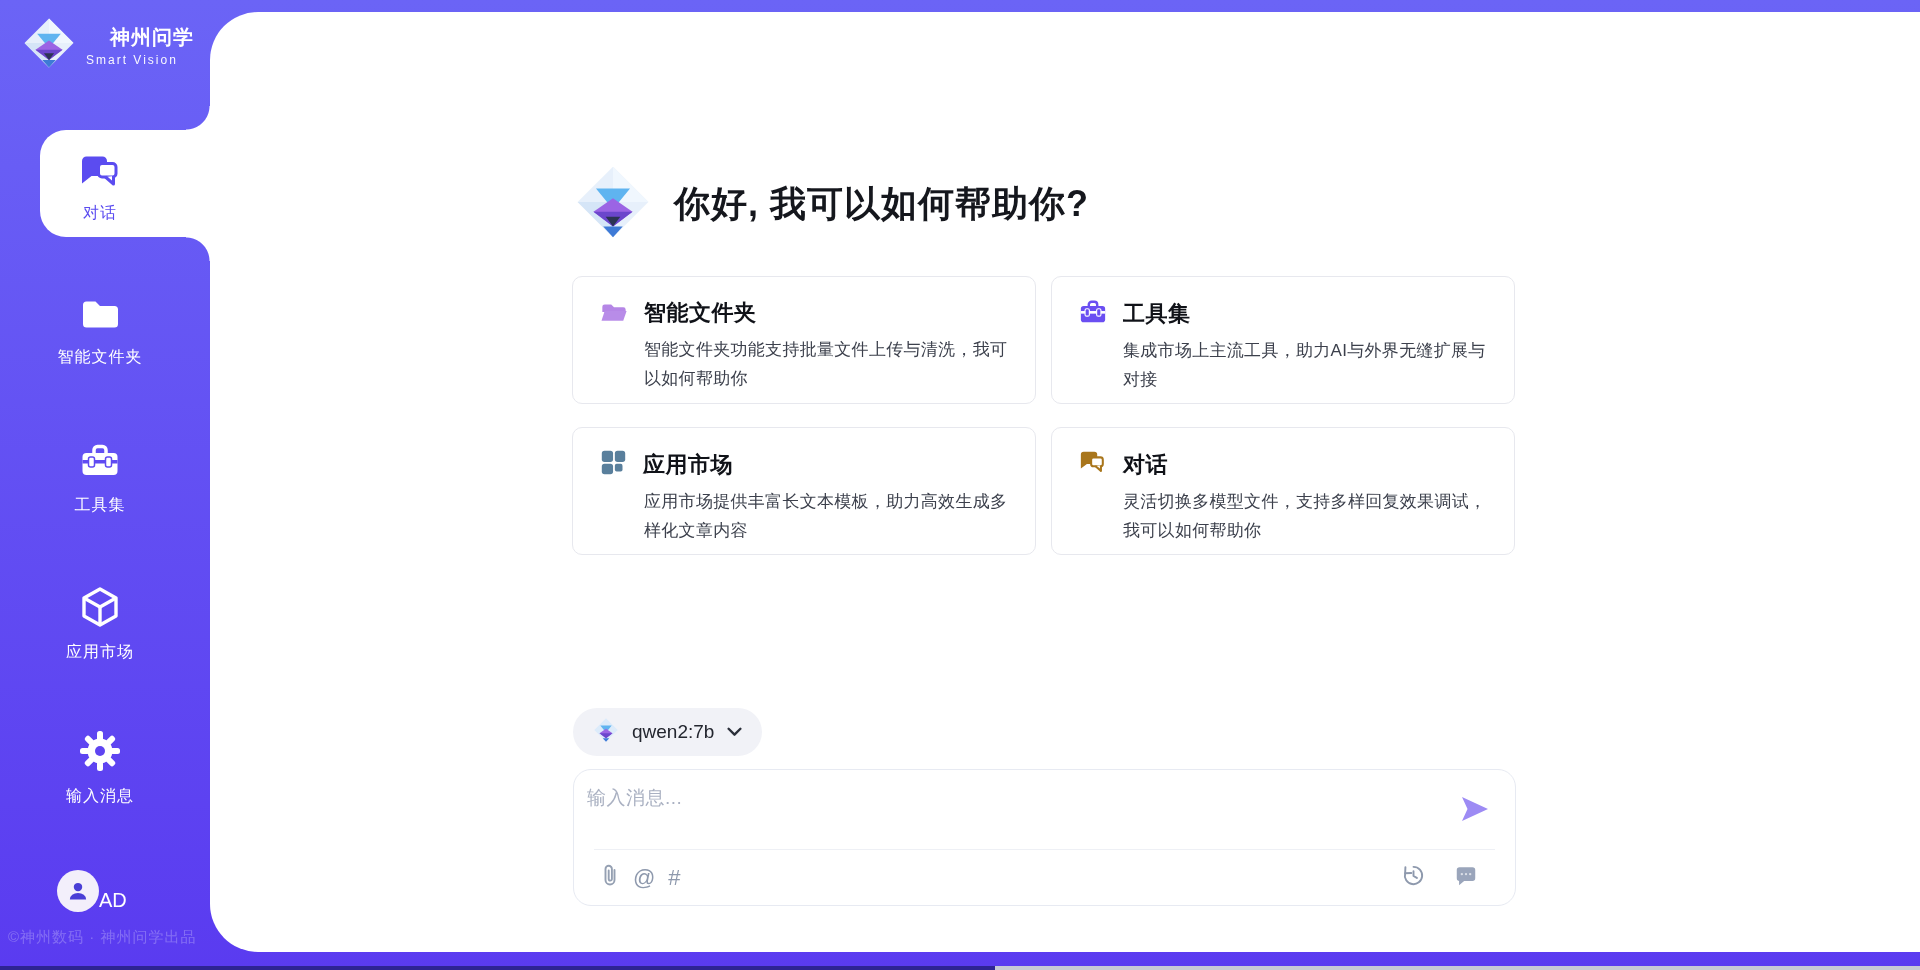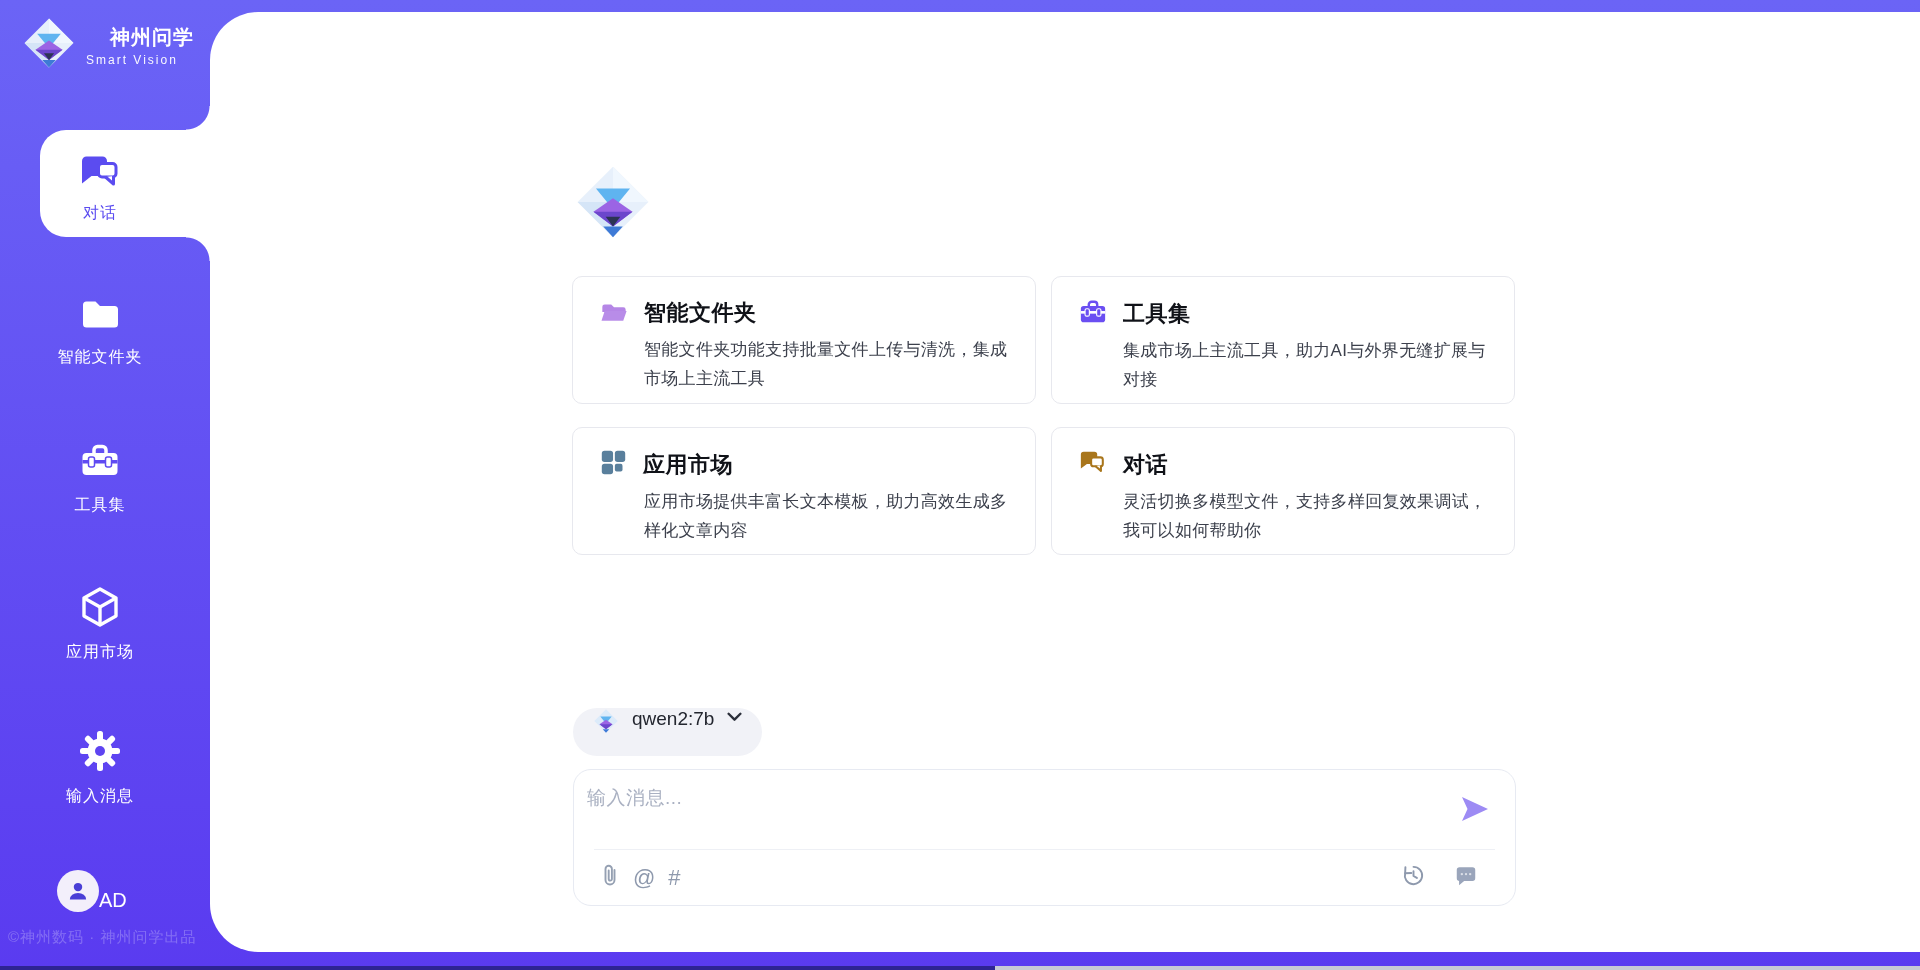--- a/index.html
+++ b/index.html
@@ -51,21 +51,21 @@
            grid-template-columns:464px 464px; grid-auto-rows:128px; column-gap:15px; row-gap:23px; }
   .card { background:#fff; border:1px solid #e7e8ee; border-radius:10px;
           padding:21px 24px 0 27px; cursor:pointer; }
   .card-head { display:flex; align-items:center; gap:16px; }
   .card-title { font-size:22px; font-weight:bold; color:#101218; letter-spacing:.5px; }
   .card-desc { margin:7px 0 0 44px; width:368px; font-size:17px; color:#3c404c;
                line-height:29px; letter-spacing:.3px; }
 
   
   .model-pill { position:absolute; left:573px; top:708px; height:48px; padding:0 20px;
-                background:#f1f2f7; border-radius:24px; display:flex; align-items:flex-start;
+                background:#f1f2f7; border-radius:24px; display:flex; align-items:center;
                 gap:13px; cursor:pointer; }
   .model-name { font-size:19px; color:#23262f; }
 
   
   .composer { position:absolute; left:573px; top:769px; width:943px; height:137px;
               background:#fff; border:1.5px solid #e7eaf2; border-radius:18px; }
   .composer textarea { position:absolute; left:13px; top:15px; width:860px; height:58px;
               border:none; outline:none; resize:none; font-family:inherit;
               font-size:19px; color:#333; background:transparent; }
   .composer textarea::placeholder { color:#aab1c2; letter-spacing:.5px; }
@@ -200,35 +200,36 @@
         <polygon points="32,3 61,32 32,61 3,32" fill="#e7f0fb"></polygon>
         <polygon points="32,3 61,32 32,32" fill="#f0f7fe"></polygon>
         <polygon points="3,32 32,32 32,61" fill="#d5e5f7"></polygon>
         <polygon points="18,21 46,21 32,38" fill="#5fb4f0"></polygon>
         <polygon points="32,29 48,40 32,52 16,40" fill="#9b64e4"></polygon>
         <polygon points="16,40 48,40 32,52" fill="#6b46cc"></polygon>
         <polygon points="26,44 38,44 32,52" fill="#2c3454"></polygon>
         <polygon points="24,52 40,52 32,61" fill="#3e7ad6"></polygon>
       </svg>
     </span>
+    <h1>你好, 我可以如何帮助你?</h1>
   </div>
 
   <div class="cards">
 
     <div class="card">
       <div class="card-head">
         <span>
           <svg width="28" height="25" viewBox="0 0 30 26">
             <path d="M2.5 8 a2.5 2.5 0 0 1 2.5-2.5 h7 l3 3 h10 a2.5 2.5 0 0 1 2.5 2.5 v2.5 H2.5 z" fill="#b586e6"></path>
             <path d="M5 12.5 h23.5 l-3.6 10.5 H1.6 z" fill="#b88ce8"></path>
           </svg>
         </span>
         <span class="card-title">智能文件夹</span>
       </div>
-      <div class="card-desc">智能文件夹功能支持批量文件上传与清洗，集成市场上主流工具</div>
+      <div class="card-desc">智能文件夹功能支持批量文件上传与清洗，我可以如何帮助你</div>
     </div>
 
     <div class="card">
       <div class="card-head">
         <span>
           <svg width="28" height="27" viewBox="0 0 30 28">
             <path d="M10.5 8.5 V6.5 a3 3 0 0 1 3-3 h3 a3 3 0 0 1 3 3 v2" fill="none" stroke="#6a4ef2" stroke-width="2.6" stroke-linecap="round"></path>
             <rect x="2" y="8" width="26" height="17.5" rx="3" fill="#6a4ef2"></rect>
             <rect x="2" y="13.5" width="26" height="2.8" fill="#fff"></rect>
             <rect x="6.5" y="11" width="4.6" height="8" rx="1.6" fill="#6a4ef2" stroke="#fff" stroke-width="1.2"></rect>

